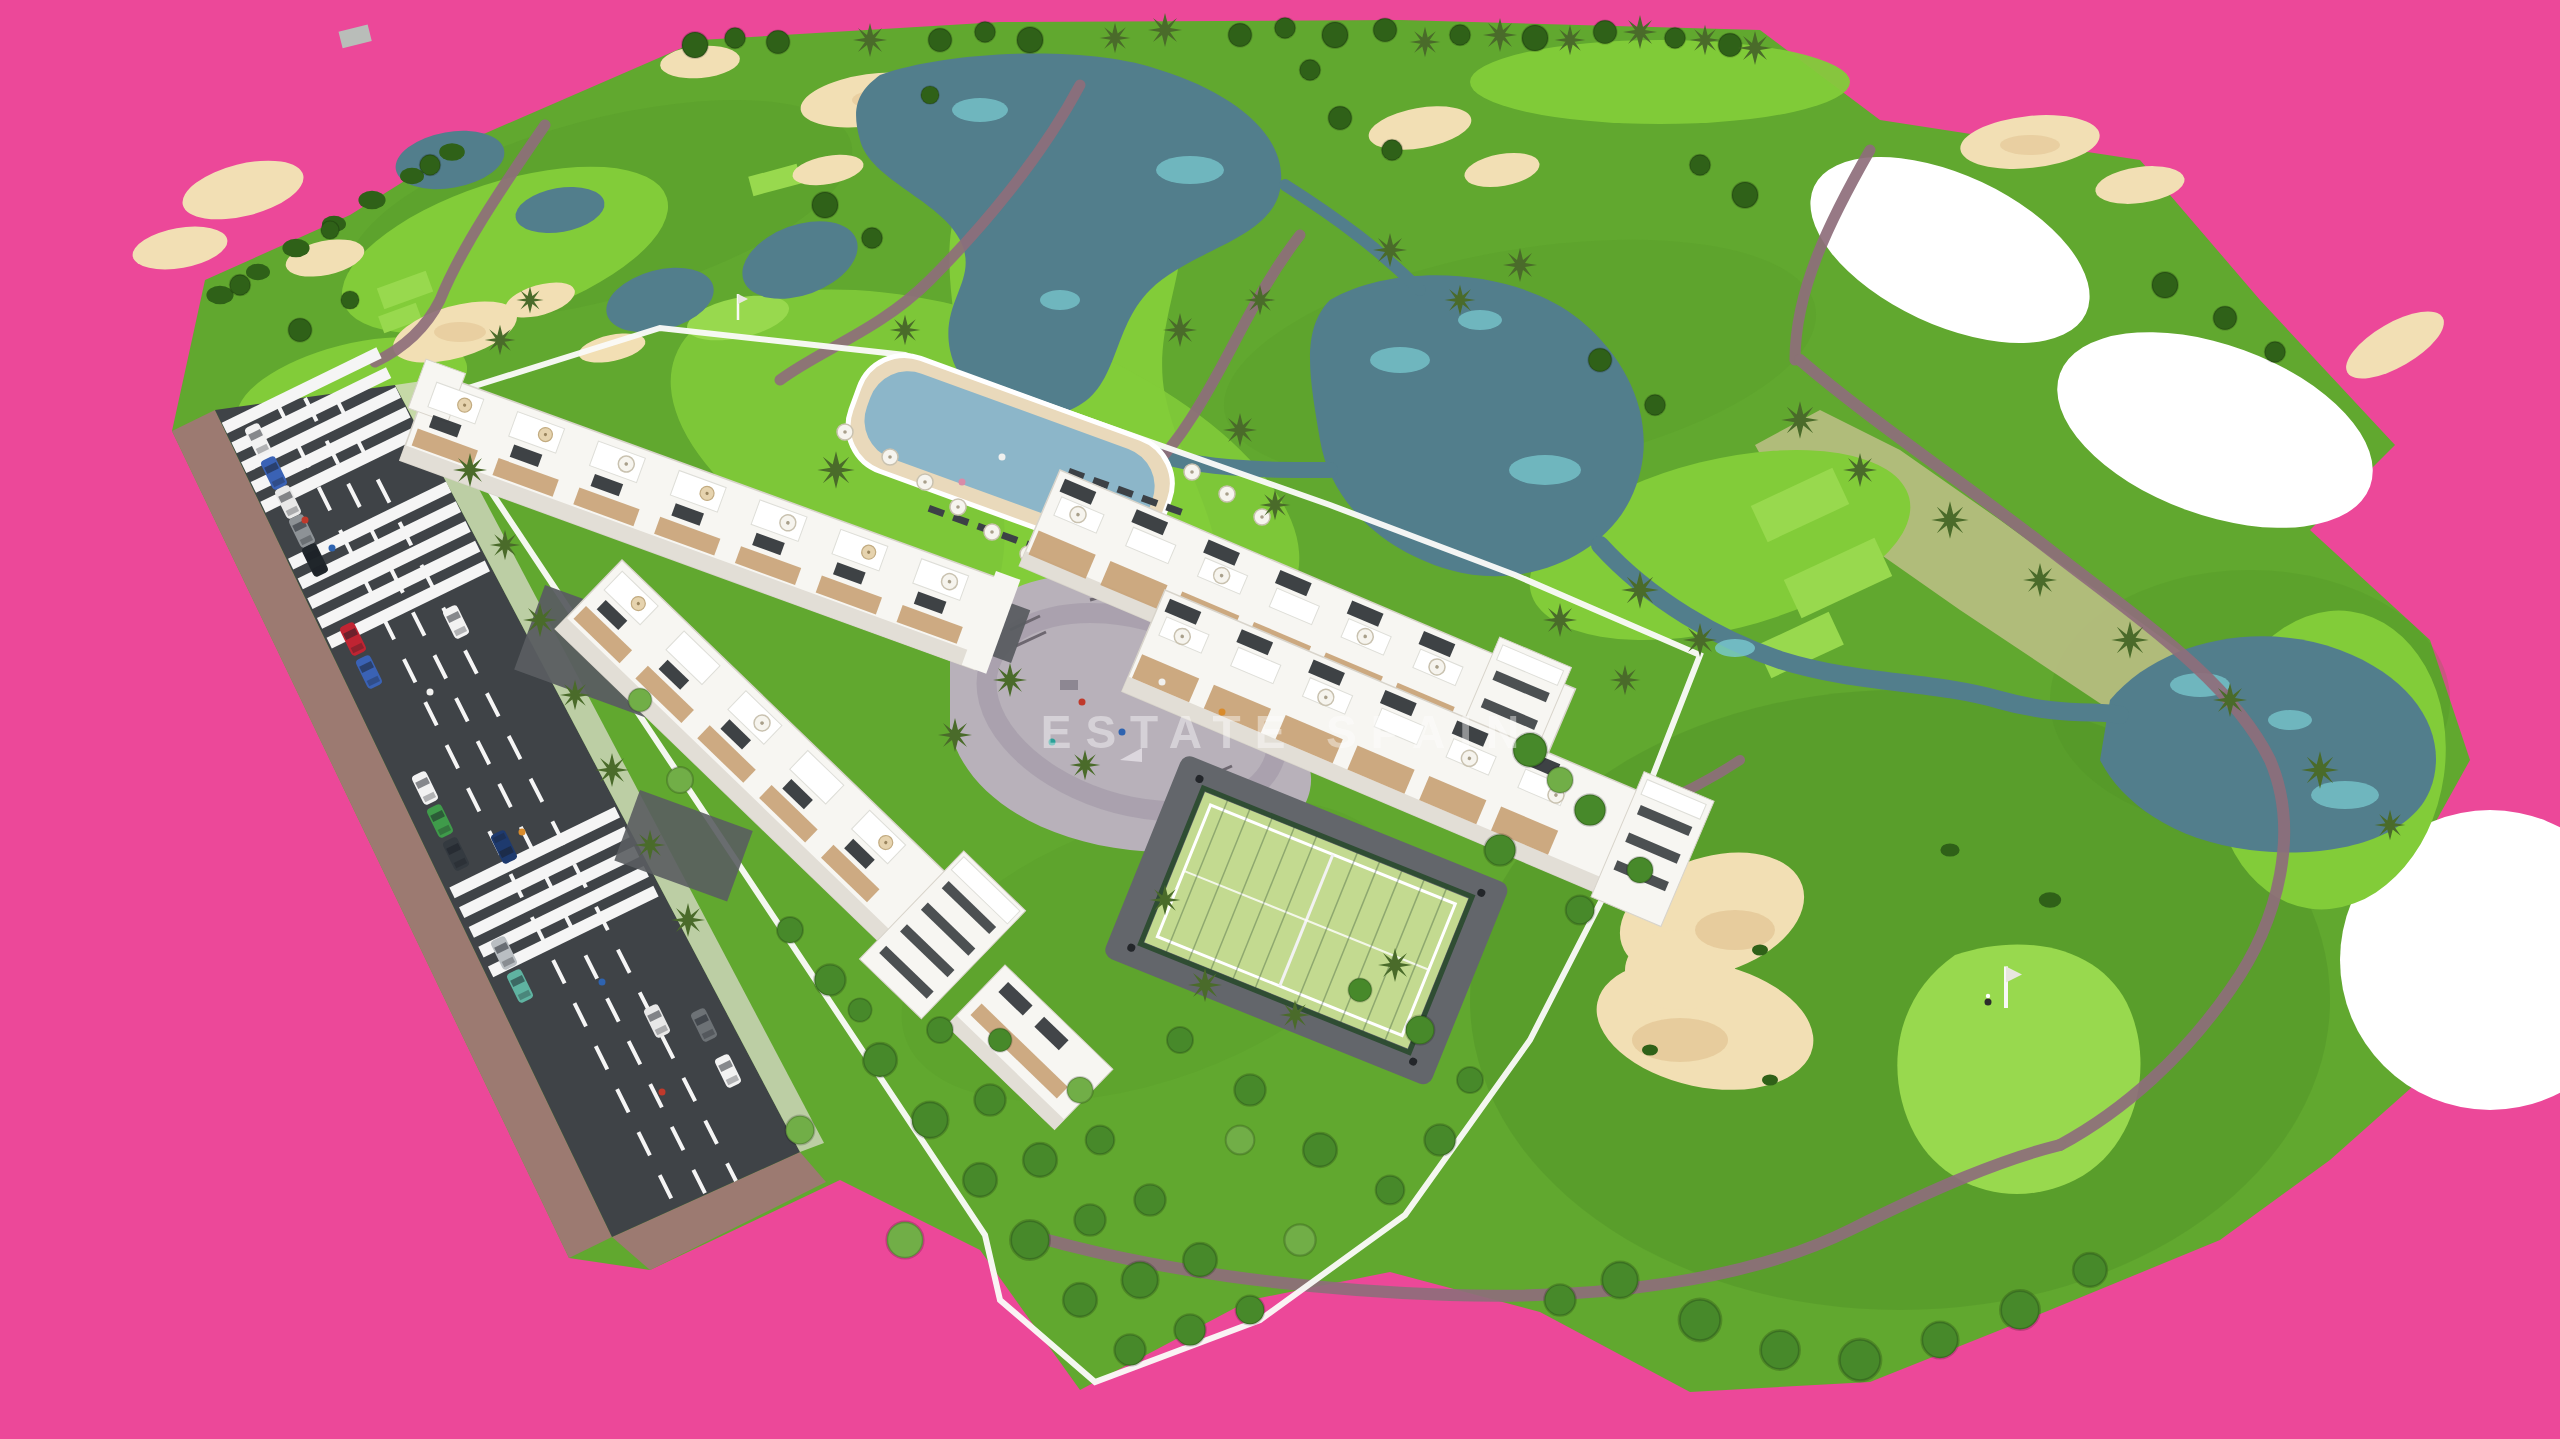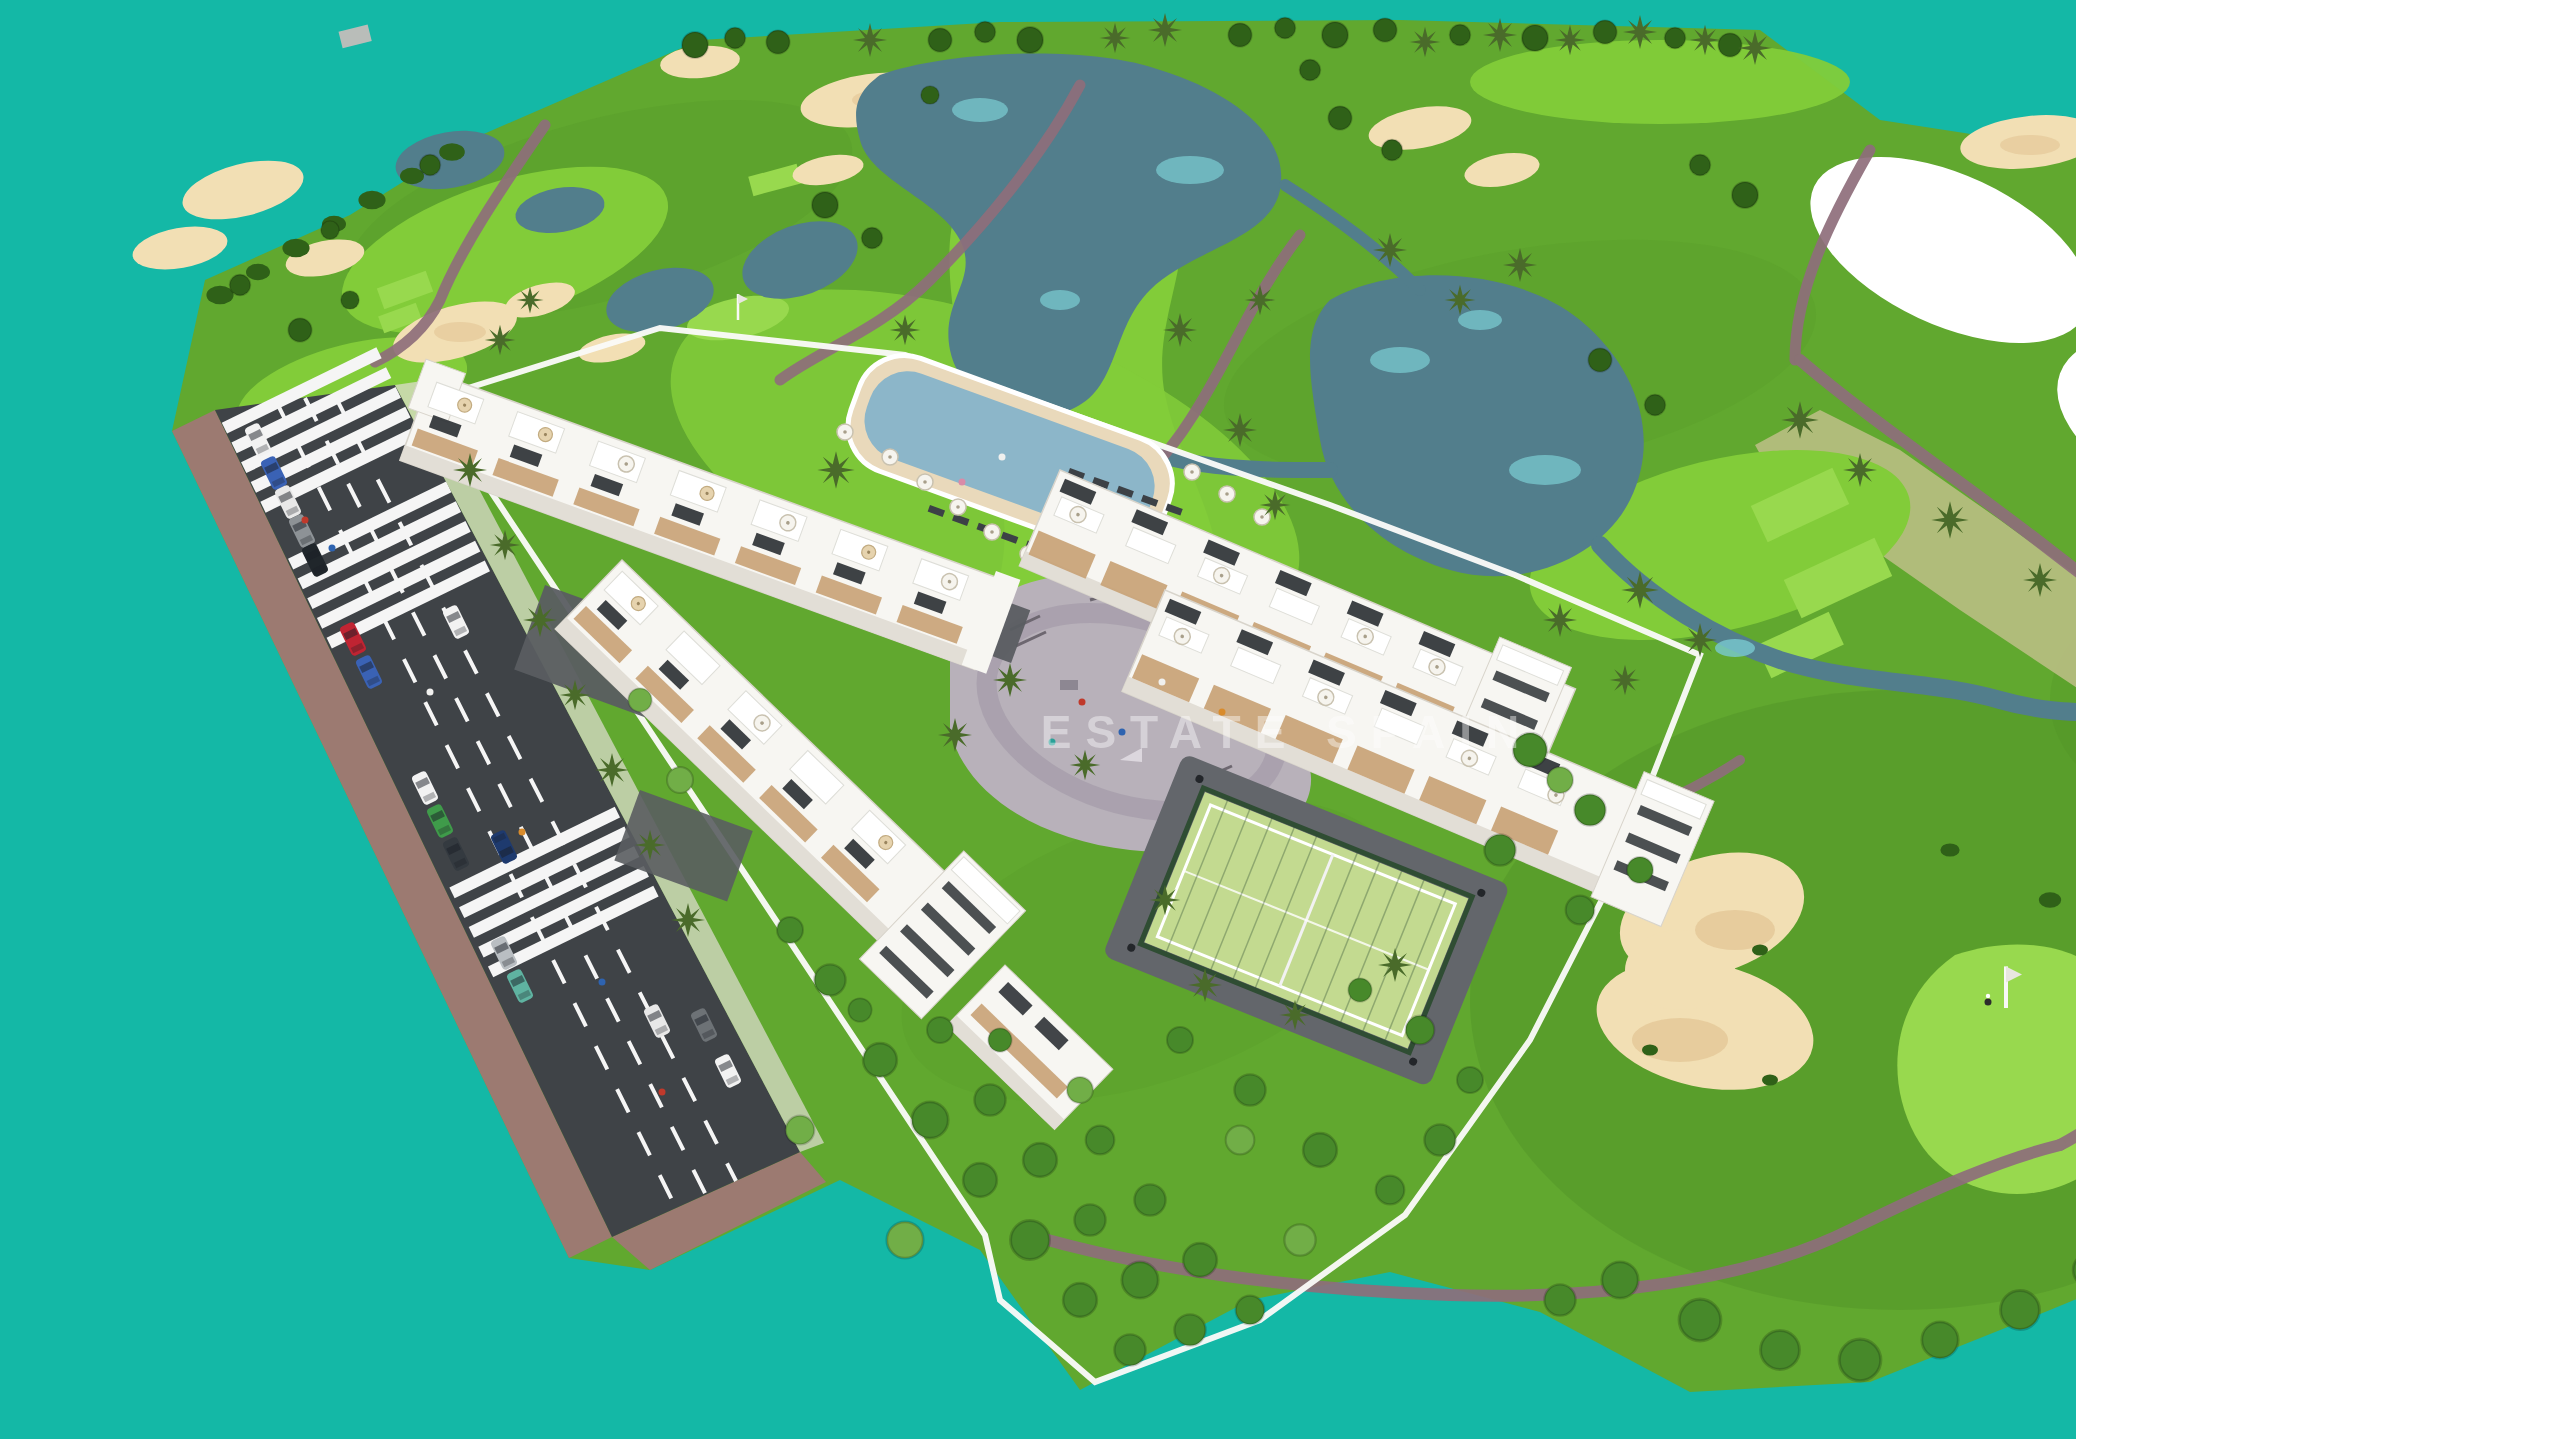--- a/index.html
+++ b/index.html
@@ -1,16 +1,16 @@
 <!DOCTYPE html>
 <html><head>
 <meta charset="utf-8">
 <style>
   html,body{margin:0;padding:0;background:#ffffff;}
-  .stage{position:relative;width:2076px;height:1439px;background:#14b8a6;overflow:hidden;
+  .stage{position:relative;width:2560px;height:1439px;background:#ec4899;overflow:hidden;
          font-family:"Liberation Sans", sans-serif;}
   svg{display:block;}
   text.watermark{font-family:"Liberation Sans", sans-serif;font-weight:bold;
                  letter-spacing:14px;font-size:46px;opacity:.42;}
 </style>
 </head>
 <body>
 
 <div class="stage">
 <svg width="2560" height="1439" viewBox="0 0 2560 1439">

